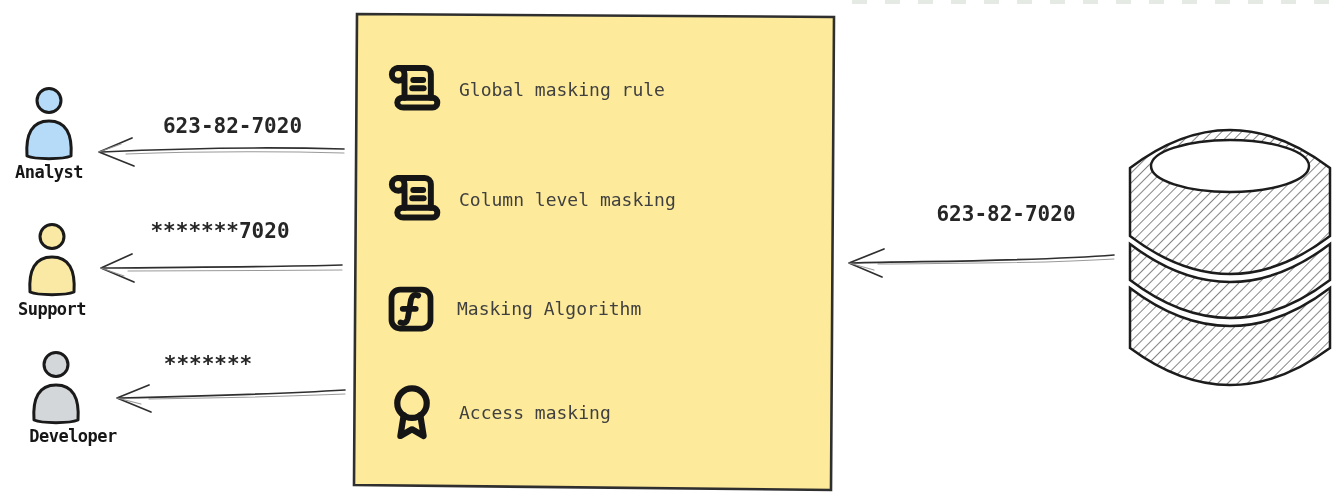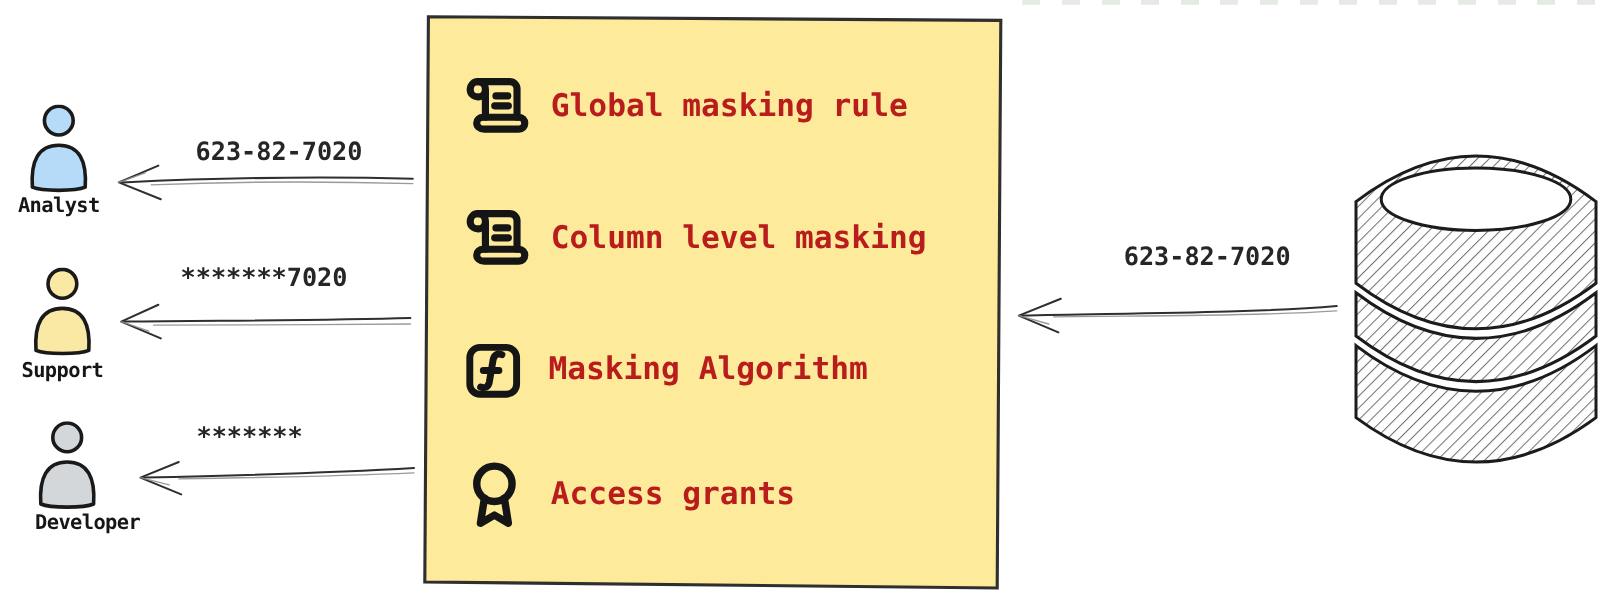--- a/index.html
+++ b/index.html
@@ -19,21 +19,21 @@
     letter-spacing:-0.5px;
   }
   
   .value-label{
     text-align:center;font-size:21px;font-weight:bold;color:#262626;letter-spacing:0;
     white-space:nowrap;
   }
   
   .box-rows{left:351px;top:8px;width:488px;height:488px;}
   .box-row{position:absolute;left:30px;height:64px;display:flex;align-items:center;gap:16px;}
-  .box-row .item-label{font-size:26px;font-weight:700;color:#b91c1c;white-space:nowrap;padding-bottom:2px;}
+  .box-row .item-label{font-size:18px;font-weight:400;color:#404040;white-space:nowrap;padding-bottom:2px;}
   .box-row.row--pad .item-label{}
   .icon-stroke{stroke:#151515;fill:none;stroke-linecap:round;stroke-linejoin:round;}
   .arrow-main{stroke:#2f2f2f;stroke-width:1.7;fill:none;stroke-linecap:round;stroke-linejoin:round;}
   .arrow-echo{stroke:#8f8f8f;stroke-width:1.1;fill:none;stroke-linecap:round;opacity:.9;}
   .person-outline{stroke:#1a1a1a;stroke-width:3;stroke-linejoin:round;}
   .db-stroke{stroke:#1c1c1c;stroke-width:2.5;}
 </style>
 </head>
 <body>
 
@@ -127,21 +127,21 @@
       <span class="item-label">Masking Algorithm</span>
     </div>
 
     <div class="box-row row--pad" style="top:373px;">
       <svg width="62" height="66" viewBox="0 0 24 25">
         <g class="icon-stroke" stroke-width="2.4">
           <circle cx="12" cy="8.7" r="5.7"></circle>
           <path d="M8.8 13.3 L7.5 21.4 L12 18.8 L16.5 21.4 L15.2 13.3"></path>
         </g>
       </svg>
-      <span class="item-label">Access grants</span>
+      <span class="item-label">Access masking</span>
     </div>
 
   </div>
 
   <div class="abs value-label" style="left:915px;top:202px;width:182px;">623-82-7020</div>
   <svg class="abs" style="left:842px;top:238px;" width="278" height="48" viewBox="0 0 278 48">
     <path class="arrow-echo" d="M272 21 C196 26 110 25 36 26"></path>
     <path class="arrow-main" d="M272 17 C200 23 96 23 10 25"></path>
     <path class="arrow-main" d="M42 11 L7 25 L40 39"></path>
     <path class="arrow-echo" d="M32 32 L7 25"></path>

